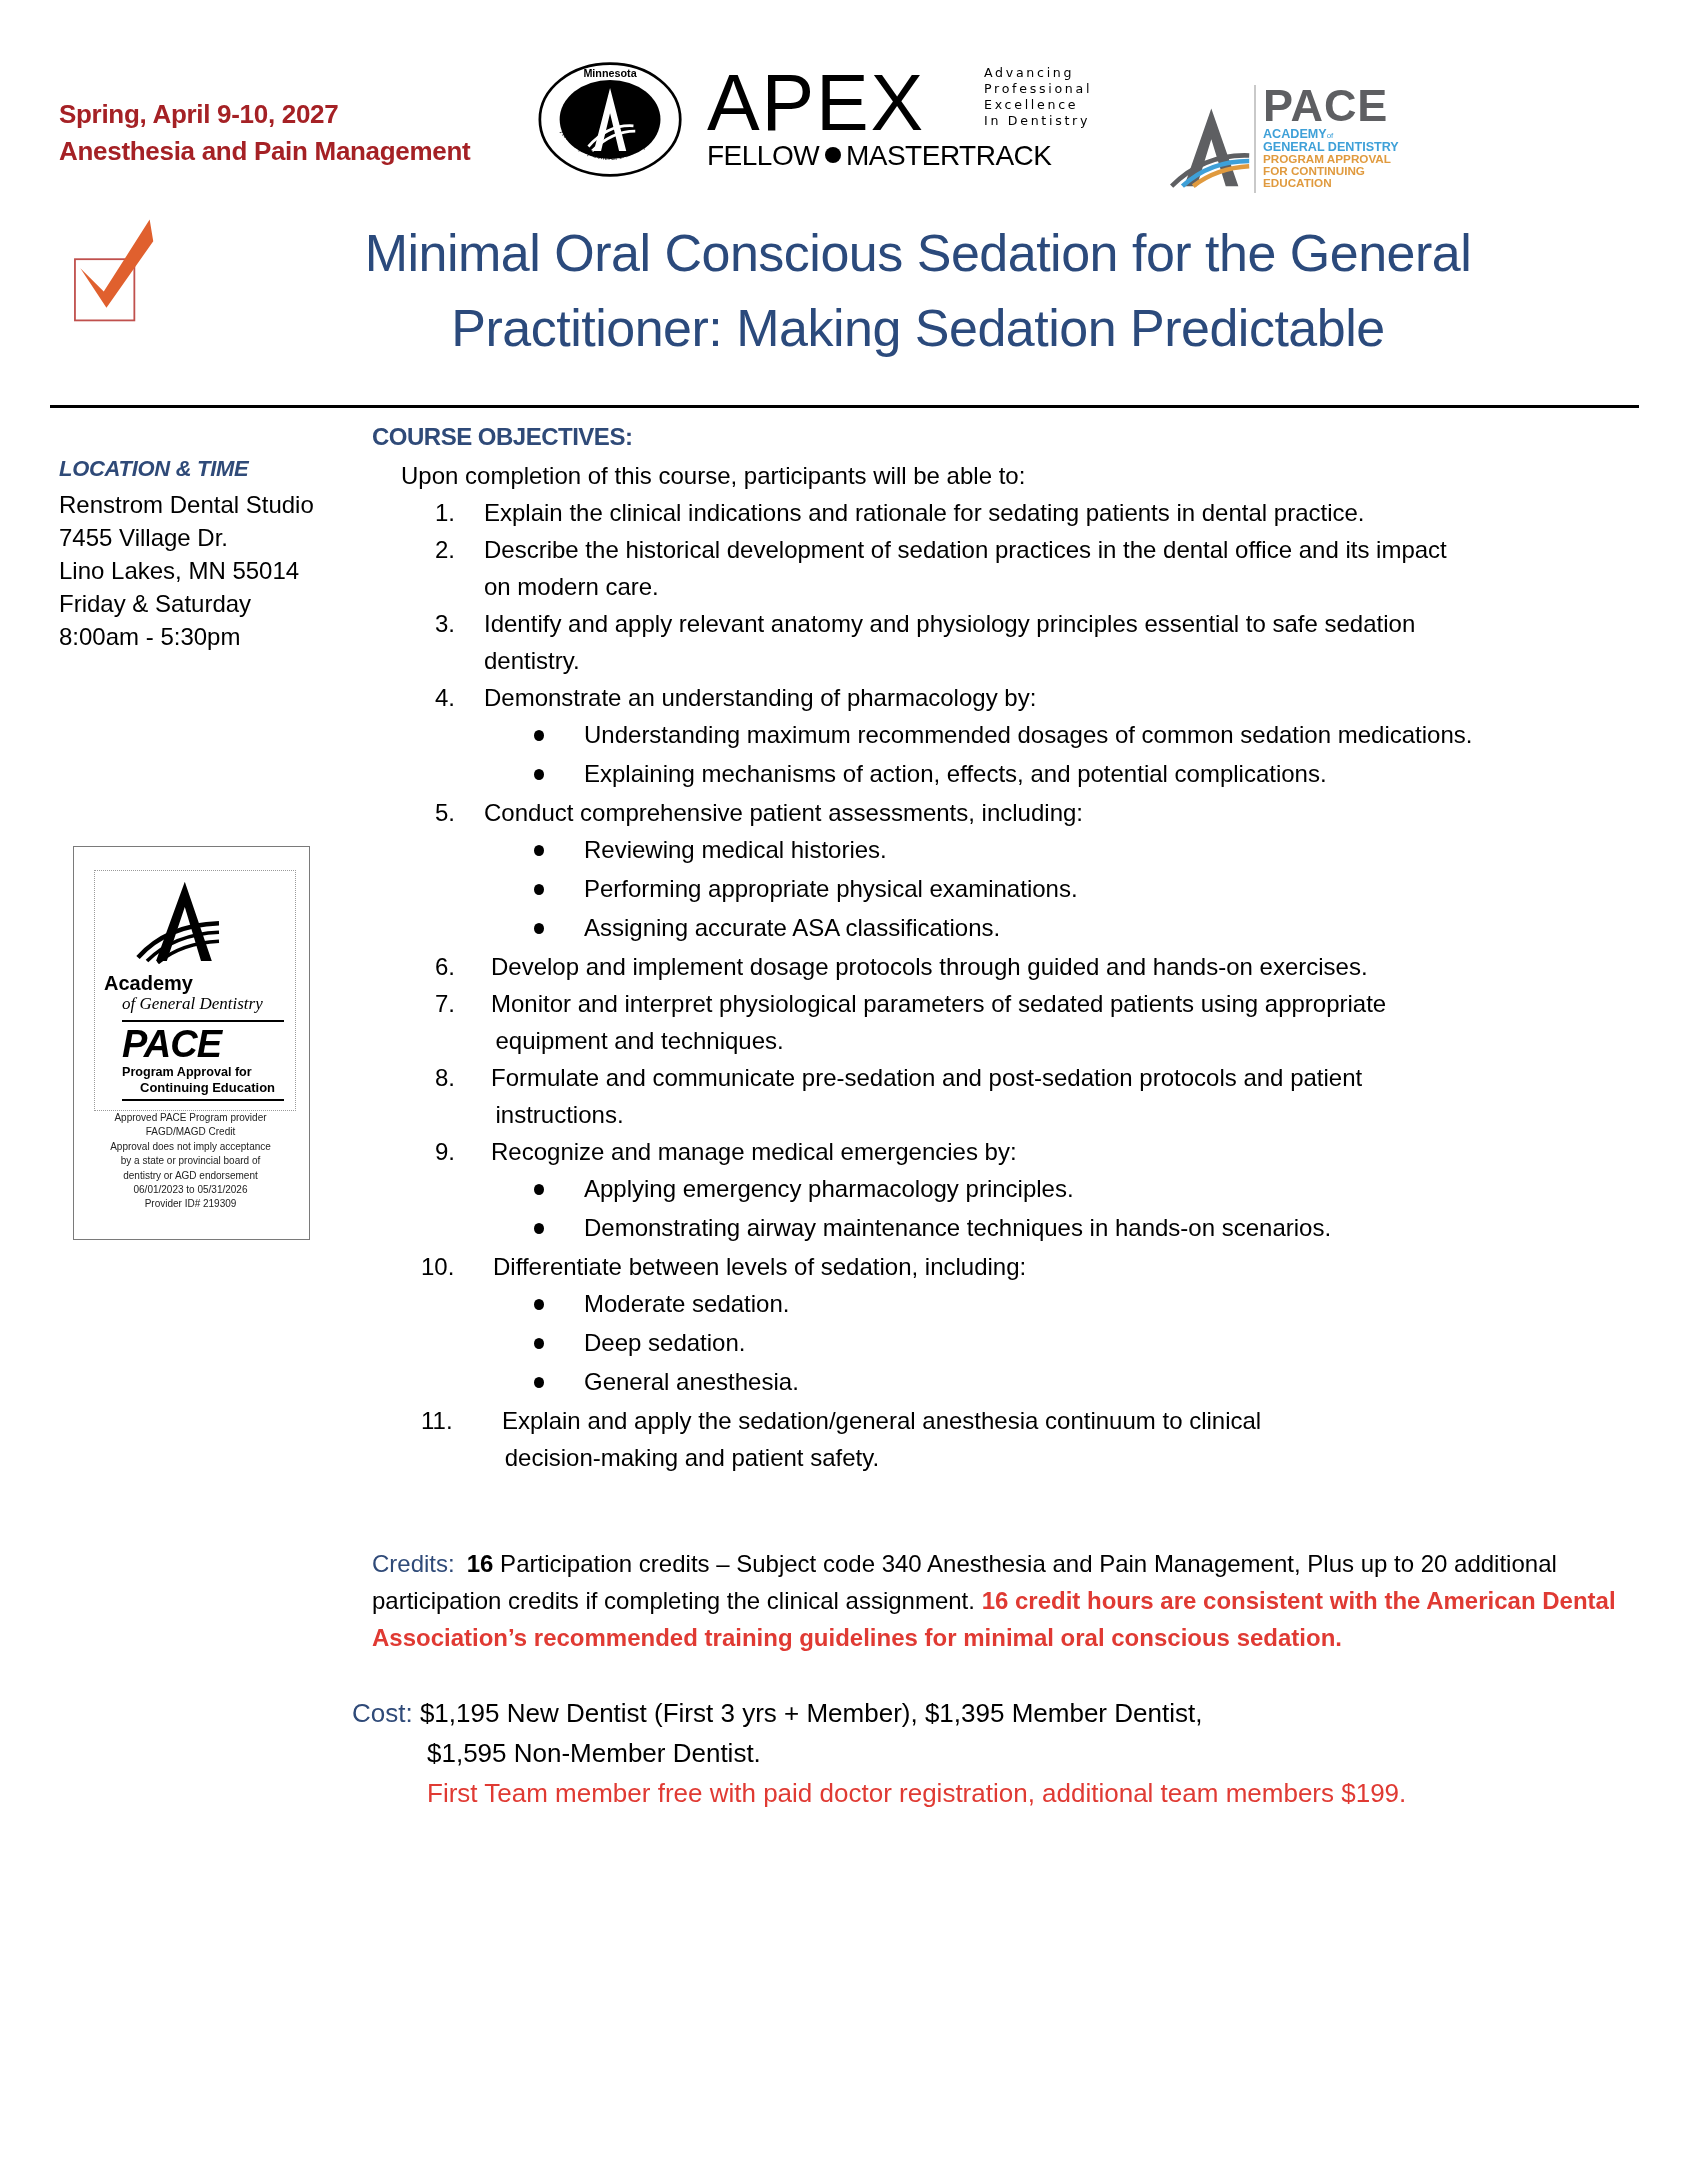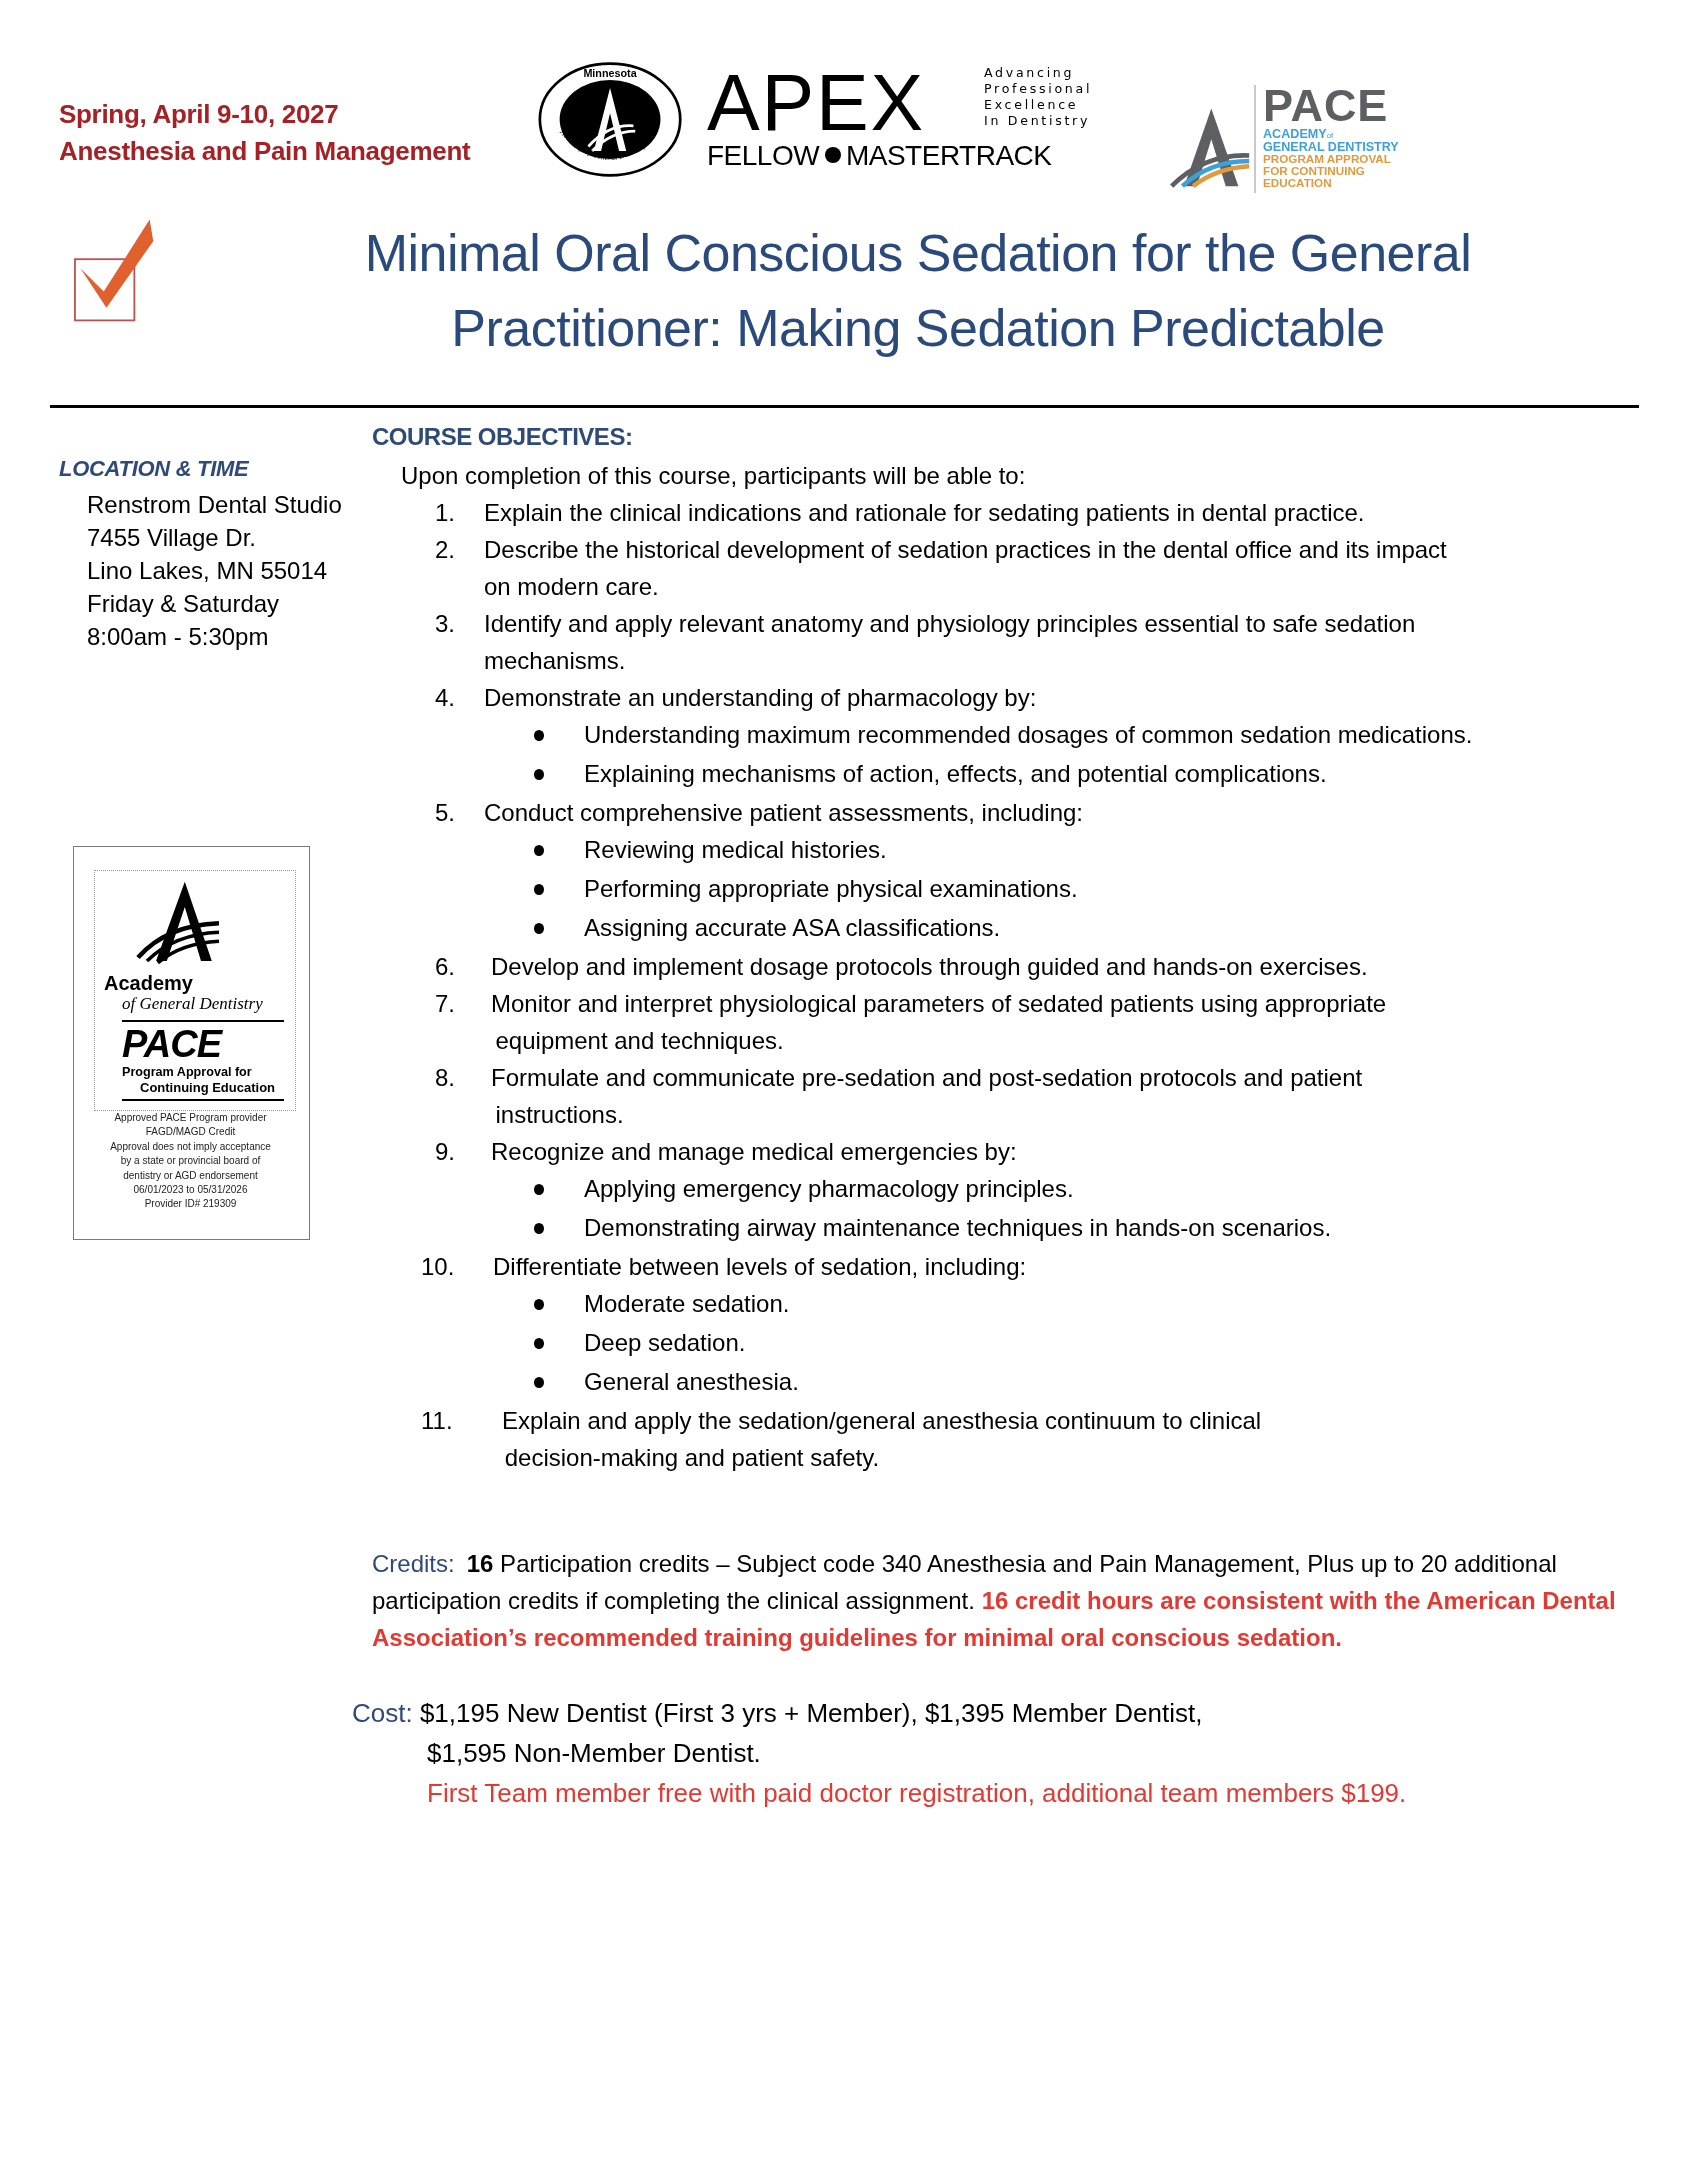--- a/index.html
+++ b/index.html
@@ -32,21 +32,21 @@
 
   
   .title { left: 234px; top: 216px; width: 1368px; text-align: center; color: #2b4a7c;
            font-weight: normal; font-size: 52px; line-height: 75px; letter-spacing: -0.5px; }
 
   .rule { left: 50px; top: 405px; width: 1589px; height: 2.7px; background: #000; }
 
   
   .loc-head { left: 59px; top: 453px; color: #2f4a78; font-weight: bold; font-size: 22px; line-height: 32px; letter-spacing: -0.3px; font-style: italic; }
   .loc-lines { left: 59px; top: 488px; font-size: 24px; line-height: 33px; }
-  .loc-lines div { white-space: nowrap; margin-left: 28px; }
+  .loc-lines div { white-space: nowrap; }
 
   .badge { left: 73px; top: 846px; width: 237px; height: 394px; border: 1.8px solid #7a7a7a; box-sizing: border-box; background: #fff; }
   .badge-inner { position: absolute; left: 20px; top: 22.5px; width: 200px; height: 239px; border: 0.9px dotted #9a9a9a; }
   .badge-a { position: absolute; left: 34px; top: 7.2px; width: 99px; height: 86px; }
   .badge-academy { position: absolute; left: 9px; top: 102px; font-weight: bold; font-size: 20px; line-height: 21.6px; }
   .badge-agd { position: absolute; left: 27px; top: 124px; font-family: "Liberation Serif", serif; font-style: italic; font-size: 17px; line-height: 18px; white-space: nowrap; }
   .badge-bar1 { position: absolute; left: 27px; top: 149px; width: 162px; height: 2.7px; background: #000; }
   .badge-pace { position: absolute; left: 27px; top: 153px; font-weight: bold; font-style: italic; font-size: 38px; line-height: 40px; letter-spacing: -0.9px; }
   .badge-pa1 { position: absolute; left: 27px; top: 194px; font-weight: bold; font-size: 12.6px; line-height: 15.3px; white-space: nowrap; }
   .badge-pa2 { position: absolute; left: 27px; top: 209px; font-weight: bold; font-size: 13px; line-height: 15.3px; white-space: nowrap; margin-left: 18px; }
@@ -183,21 +183,21 @@
 
   <div class="obj-row">
     <span class="num">2.</span>
     <div>Describe the historical development of sedation practices in the dental office and its impact</div>
     <div>on modern care.</div>
   </div>
 
   <div class="obj-row">
     <span class="num">3.</span>
     <div>Identify and apply relevant anatomy and physiology principles essential to safe sedation</div>
-    <div>mechanisms.</div>
+    <div>dentistry.</div>
   </div>
 
   <div class="obj-row">
     <span class="num">4.</span>
     <div>Demonstrate an understanding of pharmacology by:</div>
   </div>
   <div class="sub-row"><span class="bullet"></span><span>Understanding maximum recommended dosages of common sedation medications.</span></div>
   <div class="sub-row"><span class="bullet"></span><span>Explaining mechanisms of action, effects, and potential complications.</span></div>
 
   <div class="obj-row">

